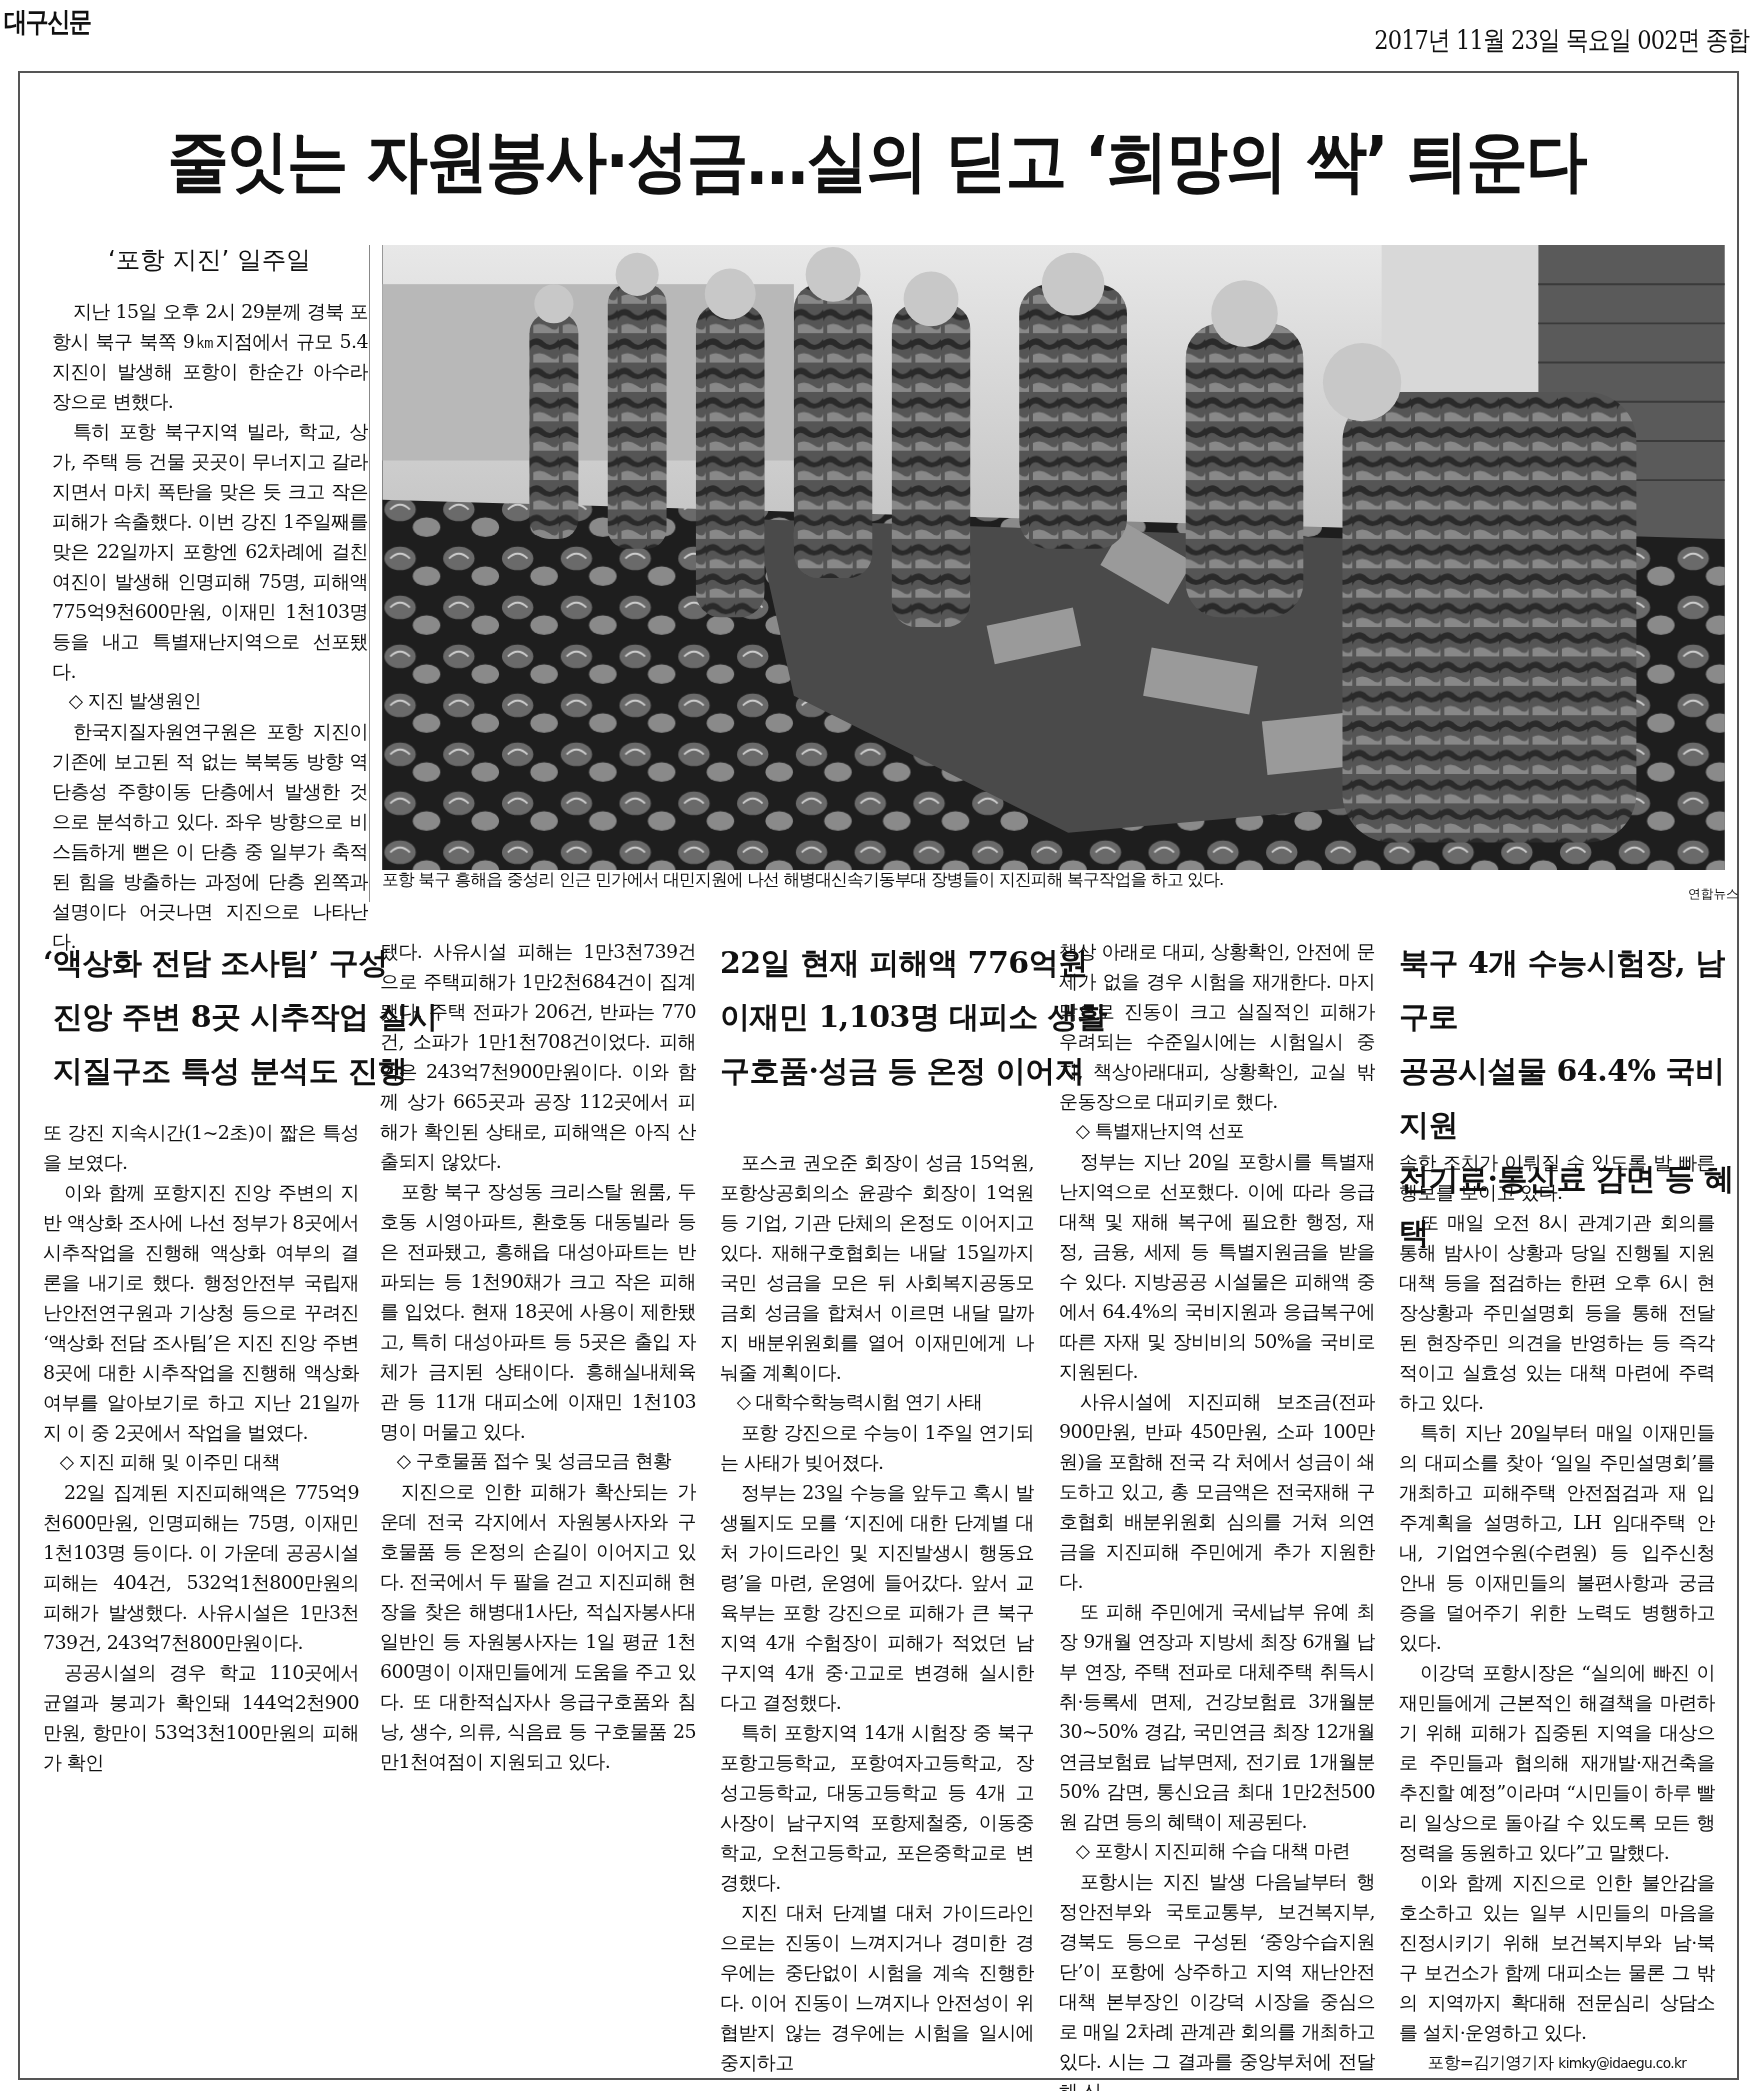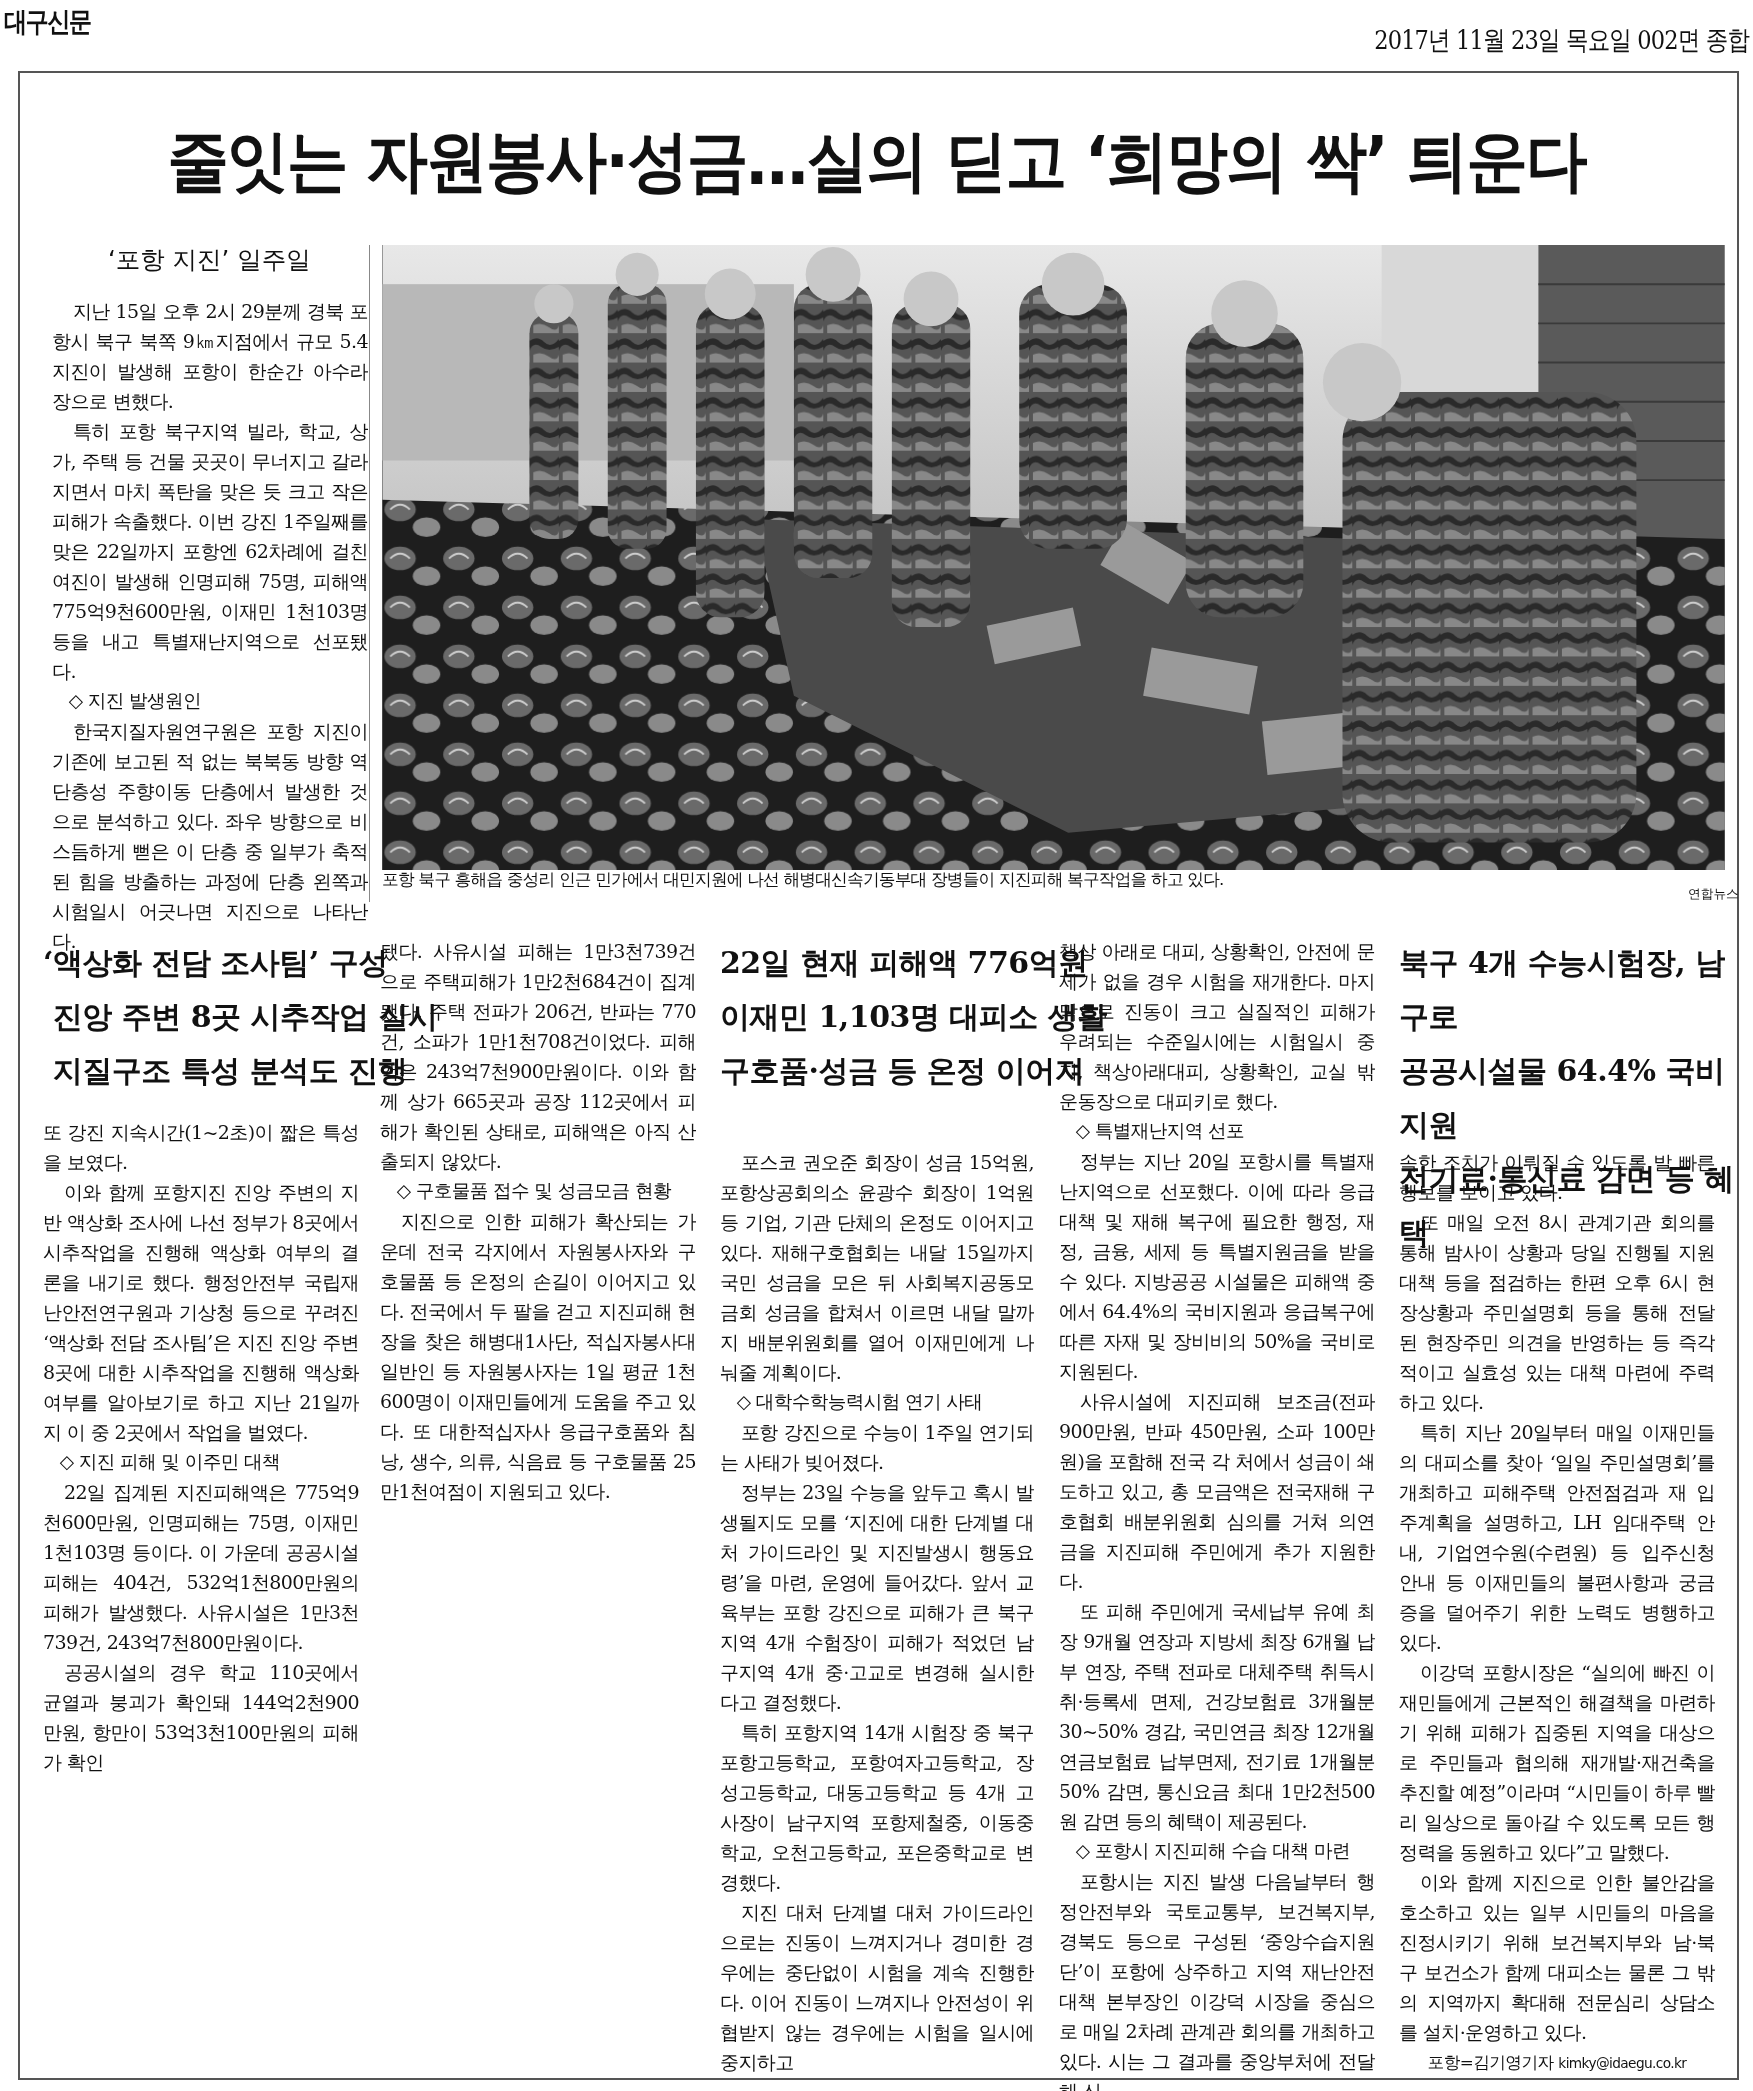--- a/index.html
+++ b/index.html
@@ -30,21 +30,21 @@
 <div class="frame"></div>
 
 <h1 class="headline" style="margin:0">줄잇는 자원봉사·성금…실의 딛고 ‘희망의 싹’ 틔운다</h1>
 
 <div class="kicker">‘포항 지진’ 일주일</div>
 
 <div class="col" style="left:52px; top:296px; width:316px;">
   <p>지난 15일 오후 2시 29분께 경북 포항시 북구 북쪽 9㎞지점에서 규모 5.4 지진이 발생해 포항이 한순간 아수라장으로 변했다.</p>
   <p>특히 포항 북구지역 빌라, 학교, 상가, 주택 등 건물 곳곳이 무너지고 갈라지면서 마치 폭탄을 맞은 듯 크고 작은 피해가 속출했다. 이번 강진 1주일째를 맞은 22일까지 포항엔 62차례에 걸친 여진이 발생해 인명피해 75명, 피해액 775억9천600만원, 이재민 1천103명 등을 내고 특별재난지역으로 선포됐다.</p>
   <p class="sub">◇ 지진 발생원인</p>
-  <p>한국지질자원연구원은 포항 지진이 기존에 보고된 적 없는 북북동 방향 역단층성 주향이동 단층에서 발생한 것으로 분석하고 있다. 좌우 방향으로 비스듬하게 뻗은 이 단층 중 일부가 축적된 힘을 방출하는 과정에 단층 왼쪽과 시험일시 어긋나면 지진으로 나타난다.</p>
+  <p>한국지질자원연구원은 포항 지진이 기존에 보고된 적 없는 북북동 방향 역단층성 주향이동 단층에서 발생한 것으로 분석하고 있다. 좌우 방향으로 비스듬하게 뻗은 이 단층 중 일부가 축적된 힘을 방출하는 과정에 단층 왼쪽과 설명이다 어긋나면 지진으로 나타난다.</p>
 </div>
 
 <div class="photo">
   <svg width="1343" height="625" viewBox="0 0 1370 638">
     <defs>
       <linearGradient id="sky" x1="0" y1="0" x2="0" y2="1">
         <stop offset="0" stop-color="#e8e8e8"></stop>
           <stop offset="1" stop-color="#9a9a9a"></stop>
       </linearGradient>
       <pattern id="camo" width="30" height="30" patternUnits="userSpaceOnUse">
@@ -125,20 +125,21 @@
 <div class="col" style="left:43px; top:1117px; width:316px;">
   <p class="noind">또 강진 지속시간(1~2초)이 짧은 특성을 보였다.</p>
   <p>이와 함께 포항지진 진앙 주변의 지반 액상화 조사에 나선 정부가 8곳에서 시추작업을 진행해 액상화 여부의 결론을 내기로 했다. 행정안전부 국립재난안전연구원과 기상청 등으로 꾸려진 ‘액상화 전담 조사팀’은 지진 진앙 주변 8곳에 대한 시추작업을 진행해 액상화 여부를 알아보기로 하고 지난 21일까지 이 중 2곳에서 작업을 벌였다.</p>
   <p class="sub">◇ 지진 피해 및 이주민 대책</p>
   <p>22일 집계된 지진피해액은 775억9천600만원, 인명피해는 75명, 이재민 1천103명 등이다. 이 가운데 공공시설 피해는 404건, 532억1천800만원의 피해가 발생했다. 사유시설은 1만3천739건, 243억7천800만원이다.</p>
   <p>공공시설의 경우 학교 110곳에서 균열과 붕괴가 확인돼 144억2천900만원, 항만이 53억3천100만원의 피해가 확인</p>
 </div>
 
 <div class="col" style="left:380px; top:936px; width:316px;">
   <p class="noind">됐다. 사유시설 피해는 1만3천739건으로 주택피해가 1만2천684건이 집계됐다. 주택 전파가 206건, 반파는 770건, 소파가 1만1천708건이었다. 피해액은 243억7천900만원이다. 이와 함께 상가 665곳과 공장 112곳에서 피해가 확인된 상태로, 피해액은 아직 산출되지 않았다.</p>
+  <p>포항 북구 장성동 크리스탈 원룸, 두호동 시영아파트, 환호동 대동빌라 등은 전파됐고, 흥해읍 대성아파트는 반파되는 등 1천90채가 크고 작은 피해를 입었다. 현재 18곳에 사용이 제한됐고, 특히 대성아파트 등 5곳은 출입 자체가 금지된 상태이다. 흥해실내체육관 등 11개 대피소에 이재민 1천103명이 머물고 있다.</p>
   <p class="sub">◇ 구호물품 접수 및 성금모금 현황</p>
   <p>지진으로 인한 피해가 확산되는 가운데 전국 각지에서 자원봉사자와 구호물품 등 온정의 손길이 이어지고 있다. 전국에서 두 팔을 걷고 지진피해 현장을 찾은 해병대1사단, 적십자봉사대 일반인 등 자원봉사자는 1일 평균 1천600명이 이재민들에게 도움을 주고 있다. 또 대한적십자사 응급구호품와 침낭, 생수, 의류, 식음료 등 구호물품 25만1천여점이 지원되고 있다.</p>
 </div>
 
 <div class="col" style="left:720px; top:1147px; width:314px;">
   <p>포스코 권오준 회장이 성금 15억원, 포항상공회의소 윤광수 회장이 1억원 등 기업, 기관 단체의 온정도 이어지고 있다. 재해구호협회는 내달 15일까지 국민 성금을 모은 뒤 사회복지공동모금회 성금을 합쳐서 이르면 내달 말까지 배분위원회를 열어 이재민에게 나눠줄 계획이다.</p>
   <p class="sub">◇ 대학수학능력시험 연기 사태</p>
   <p>포항 강진으로 수능이 1주일 연기되는 사태가 빚어졌다.</p>
   <p>정부는 23일 수능을 앞두고 혹시 발생될지도 모를 ‘지진에 대한 단계별 대처 가이드라인 및 지진발생시 행동요령’을 마련, 운영에 들어갔다. 앞서 교육부는 포항 강진으로 피해가 큰 북구지역 4개 수험장이 피해가 적었던 남구지역 4개 중·고교로 변경해 실시한다고 결정했다.</p>
   <p>특히 포항지역 14개 시험장 중 북구 포항고등학교, 포항여자고등학교, 장성고등학교, 대동고등학교 등 4개 고사장이 남구지역 포항제철중, 이동중학교, 오천고등학교, 포은중학교로 변경했다.</p>

